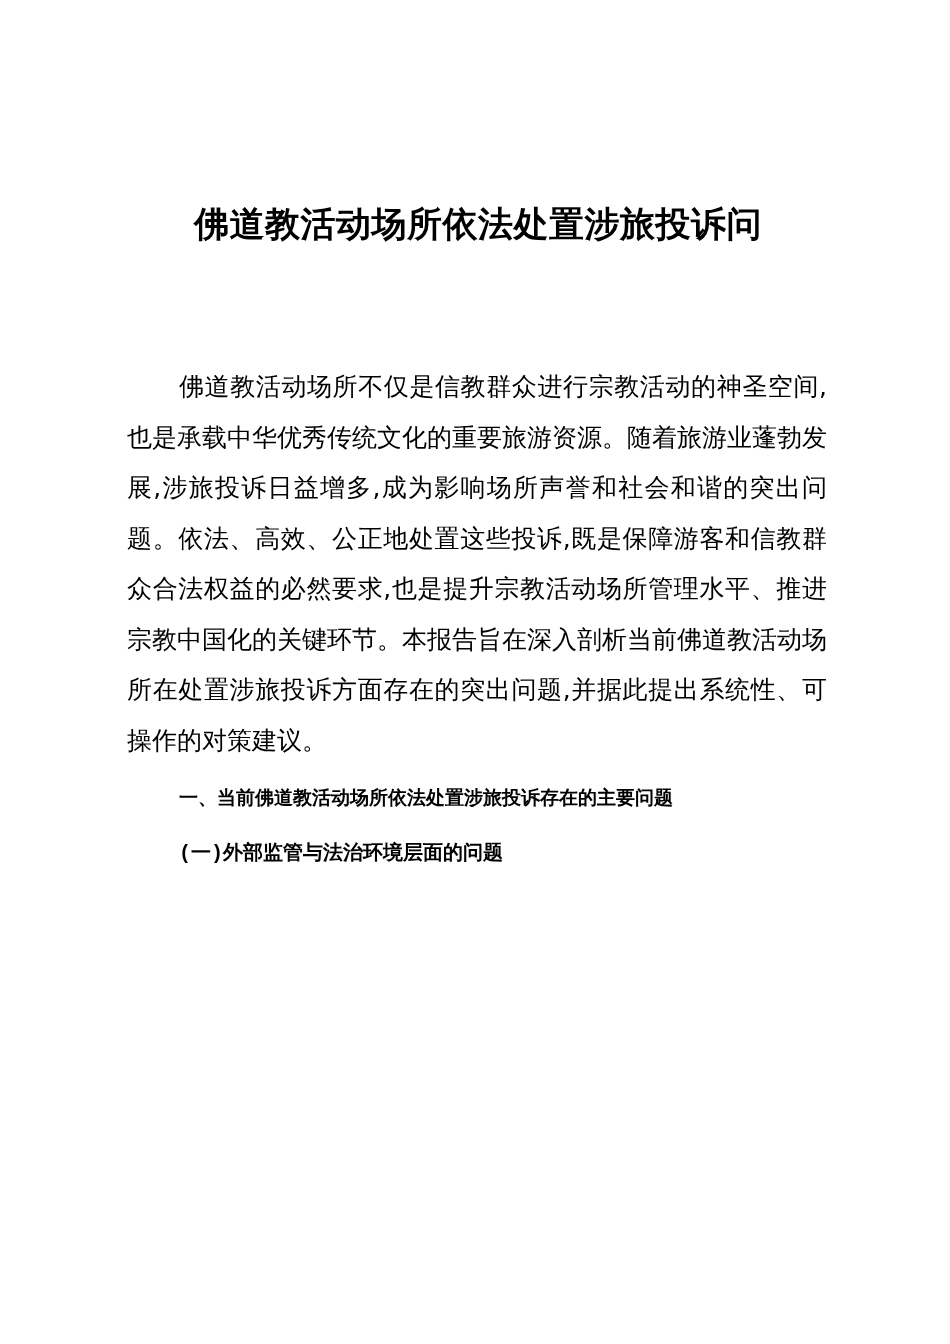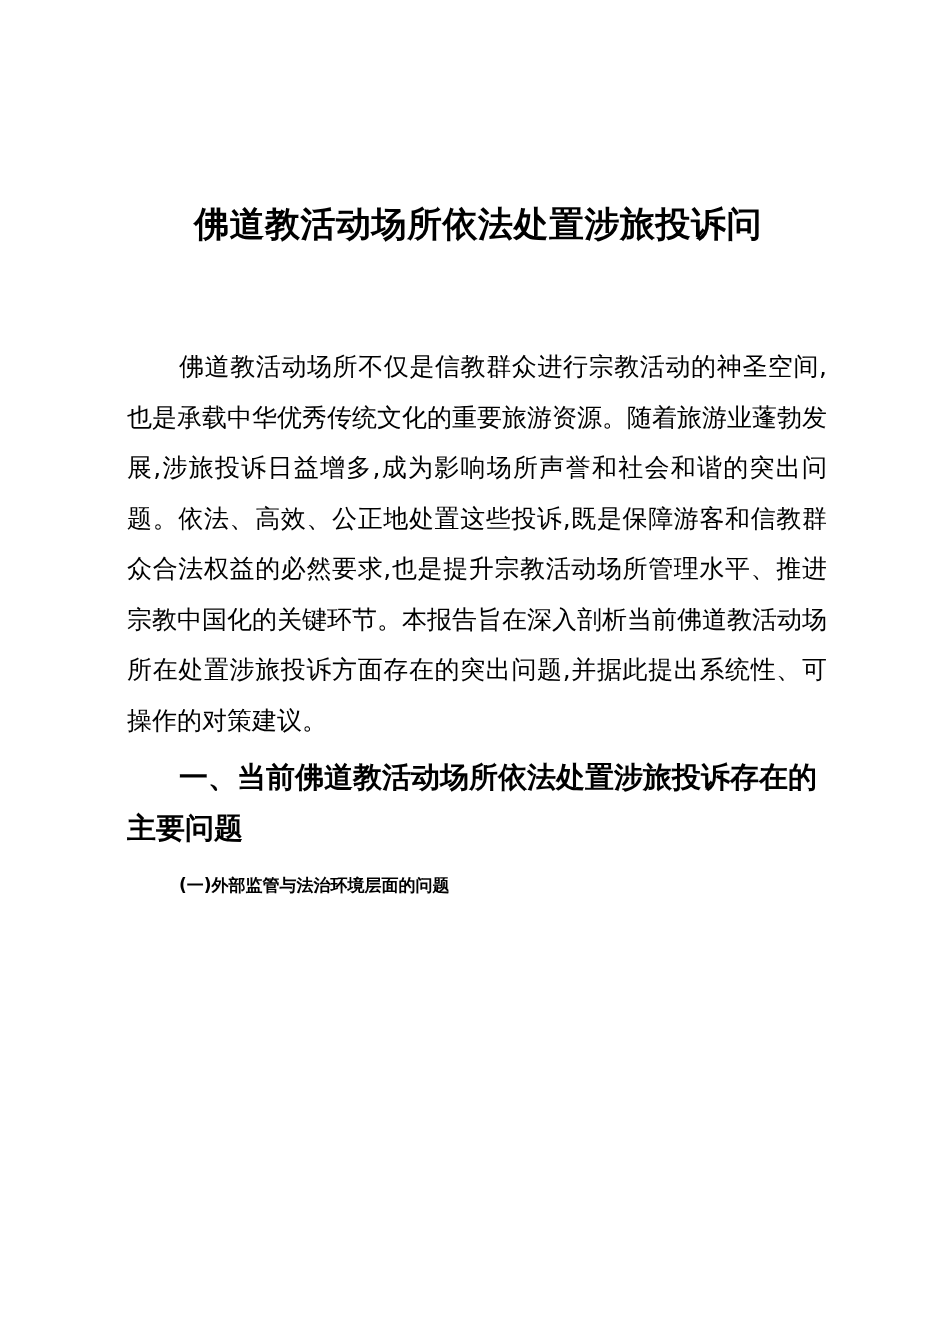--- a/index.html
+++ b/index.html
@@ -40,47 +40,48 @@
       white-space: nowrap;
     }
     .title .line2 {
       display: block;
       padding-left: 64px;
       white-space: nowrap;
     }
     .body {
       position: absolute;
       left: 127px;
-      top: 342px;
+      top: 362px;
       width: 700px;
     }
     .para {
       margin: 0;
       font-size: 25px;
       line-height: 50.5px;
       text-align: justify;
       text-indent: 52px;
       word-break: break-all;
     }
     .para.first { margin-bottom: 6px; }
     .heading1 {
       margin: 0;
-      font-size: 29px;
+      font-size: 19px;
       font-weight: bold;
       line-height: 51px;
       text-indent: 52px;
       word-break: break-all;
       margin-bottom: 6px;
     }
     .heading2 {
       margin: 0;
-      font-size: 17px;
+      font-size: 20px;
       line-height: 50px;
       text-indent: 52px;
       margin-bottom: 6px;
+      font-family: Liberation Mono, monospace;
     }
   </style>
 </head>
 <body>
 
 <div class="page">
 
   <h1 class="title">
     <span class="line1">佛道教活动场所依法处置涉旅投诉问</span>
   </h1>

